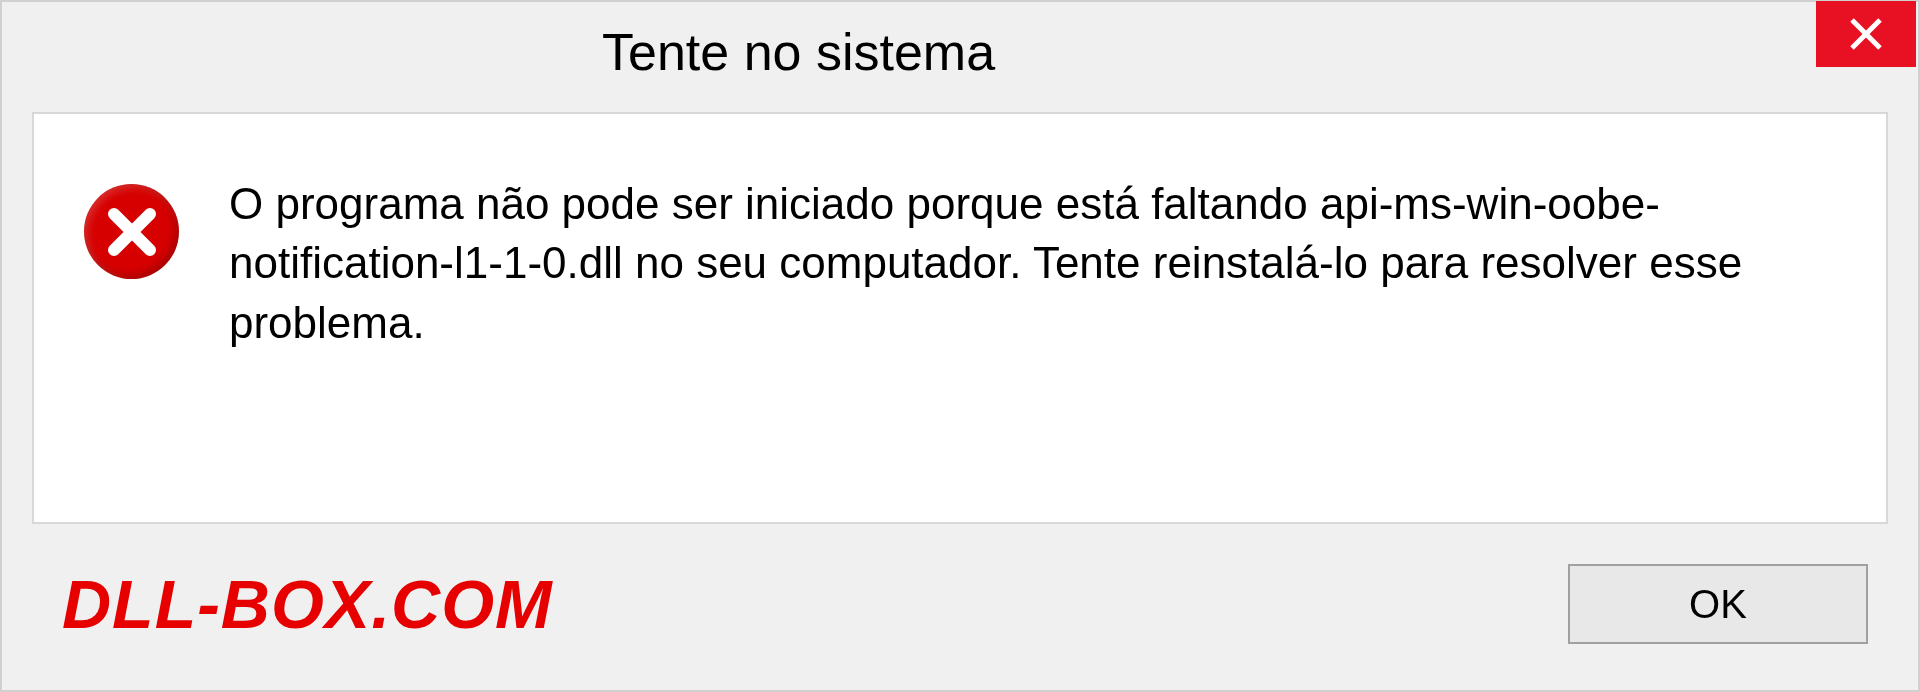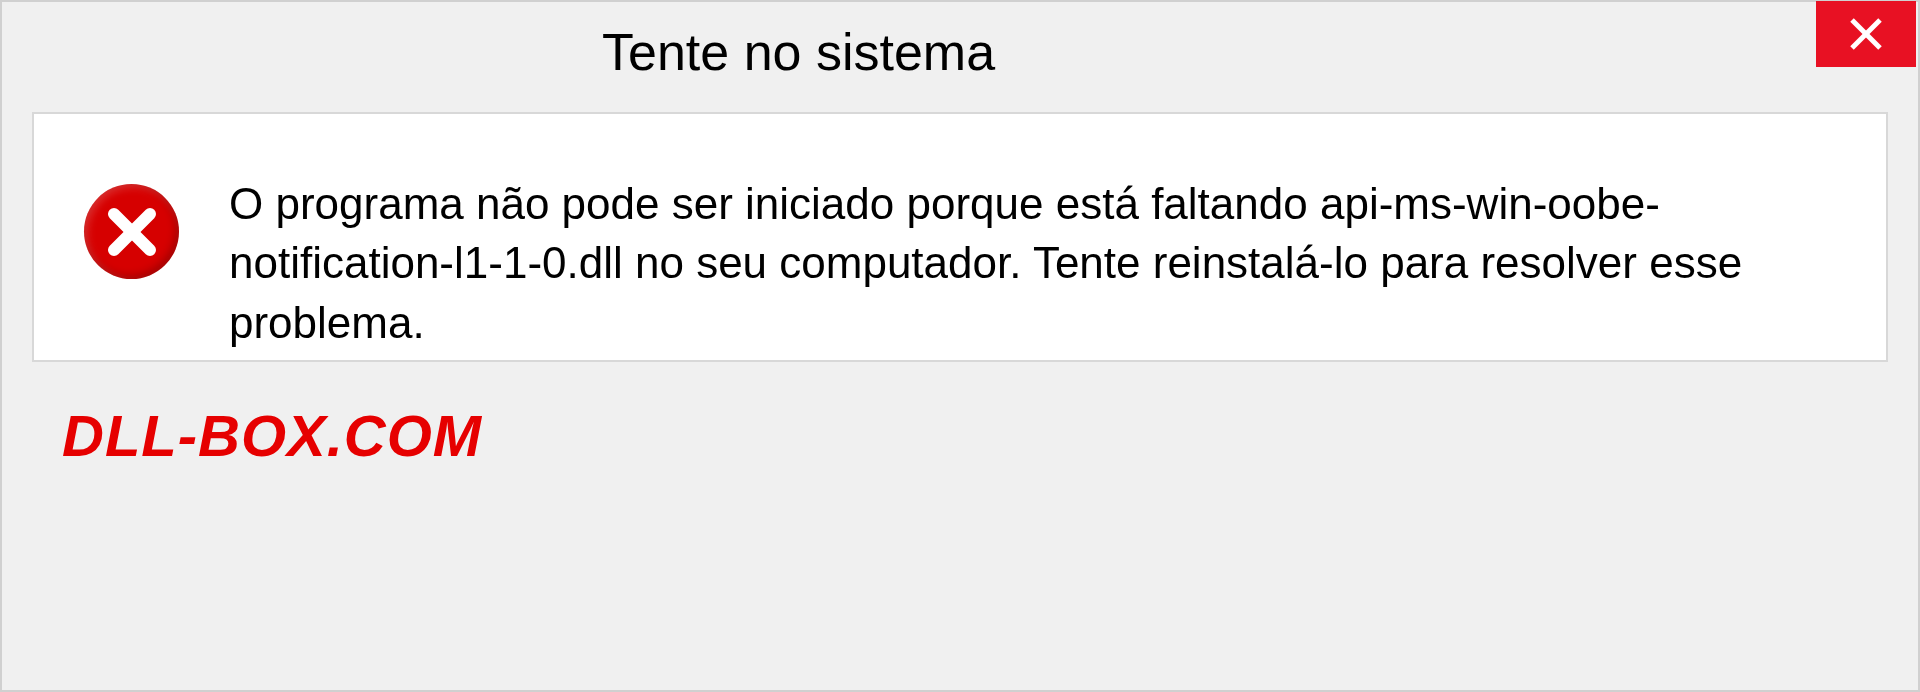--- a/index.html
+++ b/index.html
@@ -51,21 +51,21 @@
       fill: none;
     }
     .content-panel {
       margin: 10px 30px 20px 30px;
       border: 2px solid #d8d8d8;
       background: #fff;
       padding: 60px 50px 60px 50px;
       display: flex;
       align-items: flex-start;
       gap: 50px;
-      height: 250px;
+      height: 412px;
     }
     .error-circle {
       width: 95px;
       height: 95px;
       background: #d60000;
       border-radius: 50%;
       display: flex;
       align-items: center;
       justify-content: center;
       flex-shrink: 0;
@@ -85,21 +85,21 @@
       font-weight: 400;
       max-width: 1560px;
     }
     .footer-row {
       display: flex;
       align-items: center;
       justify-content: space-between;
       padding: 20px 50px 30px 60px;
     }
     .watermark {
-      font-size: 58px;
+      font-size: 68px;
       font-weight: 900;
       font-style: italic;
       color: #e60000;
       letter-spacing: 1px;
       font-family: Arial, sans-serif;
     }
     .ok-button {
       width: 300px;
       height: 80px;
       background: #e8e8e8;
@@ -131,14 +131,15 @@
       <svg width="60" height="60" viewBox="0 0 60 60">
         <line class="error-x" x1="12" y1="12" x2="48" y2="48"></line>
         <line class="error-x" x1="48" y1="12" x2="12" y2="48"></line>
       </svg>
     </div>
     <div class="message-text">O programa não pode ser iniciado porque está faltando api-ms-win-oobe-notification-l1-1-0.dll no seu computador. Tente reinstalá-lo para resolver esse problema.</div>
   </div>
 
   <div class="footer-row">
     <div class="watermark">DLL-BOX.COM</div>
+    <div class="ok-button">OK</div>
   </div>
 </div>
 
 </body></html>

